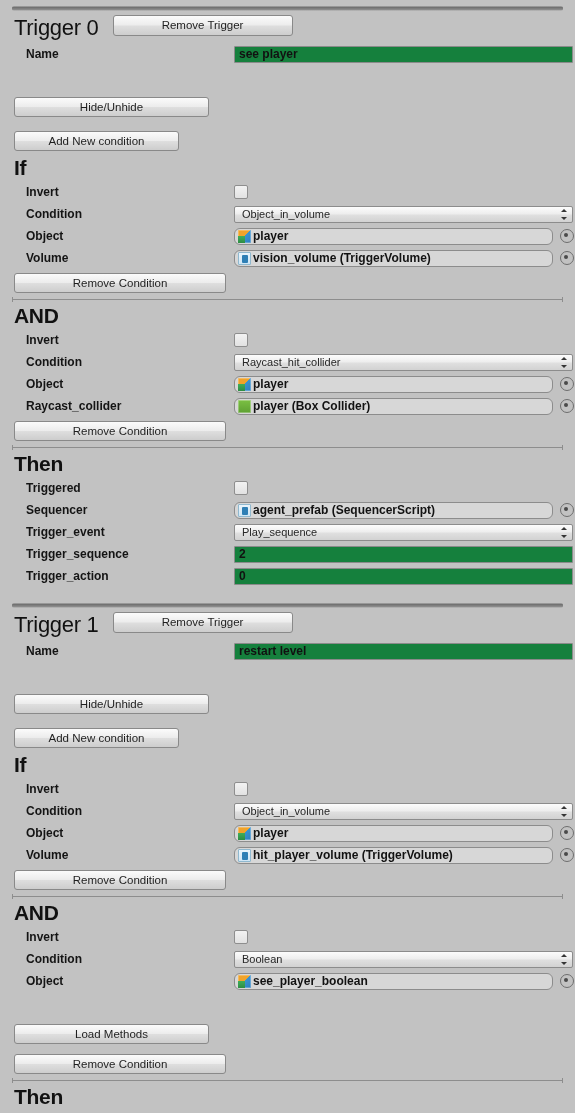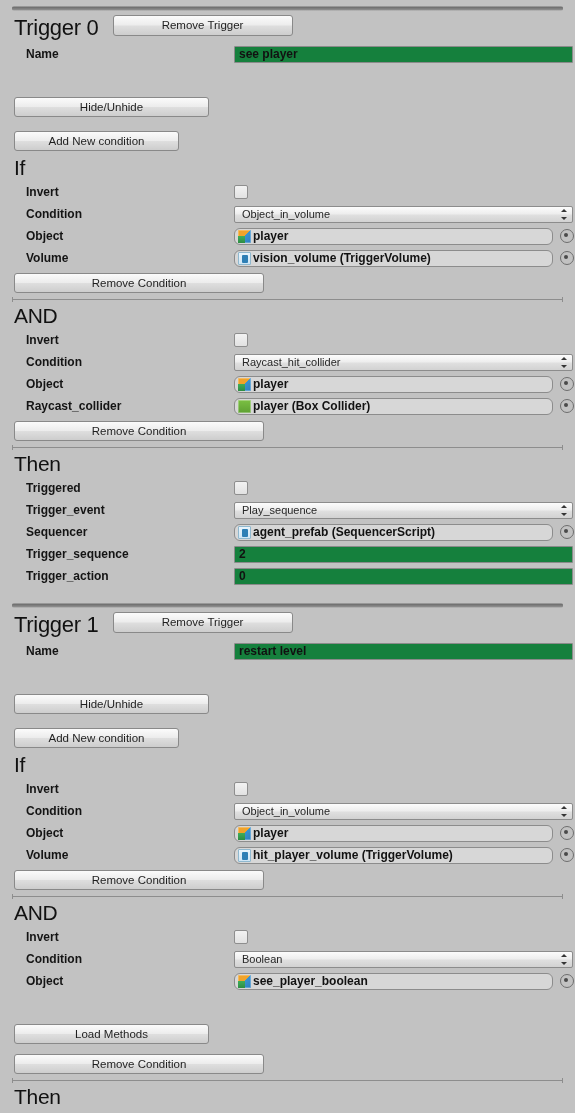--- a/index.html
+++ b/index.html
@@ -61,21 +61,21 @@
   .trigger-title {
     font-size: 22px;
     font-weight: 400;
     letter-spacing: -0.3px;
     color: #111;
     line-height: 26px;
     white-space: nowrap;
   }
   .section-title {
     font-size: 21px;
-    font-weight: 400;
+    font-weight: 700;
     color: #111;
     padding-left: 14px;
     line-height: 26px;
     height: 26px;
     letter-spacing: -0.3px;
   }
 
   
   .btn {
     display: inline-block;
@@ -92,21 +92,21 @@
     white-space: nowrap;
     font-family: "Liberation Sans", sans-serif;
   }
   .btn-remove-trigger {
     width: 180px;
     margin-left: 14px;
     height: 21px;
     line-height: 19px;
   }
   .btn-wide {
-    width: 250px;
+    width: 212px;
     margin-left: 14px;
   }
   .btn-hide {
     width: 195px;
     margin-left: 14px;
     margin-top: 28px;
   }
   .btn-addcond {
     width: 165px;
     margin-left: 14px;
@@ -401,39 +401,39 @@
 
   
   <div class="section-title">Then</div>
   <div class="row">
     <span class="row-label">Triggered</span>
     <div class="field-area">
         <div class="checkbox"></div>
       </div>
   </div>
   <div class="row">
+    <span class="row-label">Sequencer</span>
+    <div class="field-area">
+      <div class="objfield">
+        <span class="ico ico-script"></span>
+        <span class="obj-name">agent_prefab (SequencerScript)</span>
+      </div>
+      <div class="objsel"></div>
+    </div>
+  </div>
+  <div class="row">
     <span class="row-label">Trigger_event</span>
     <div class="field-area">
       <div class="dropdown">
         <span class="dd-label">Play_sequence</span>
         <span class="dd-arrow"></span>
       </div>
     </div>
   </div>
   <div class="row">
-    <span class="row-label">Sequencer</span>
-    <div class="field-area">
-      <div class="objfield">
-        <span class="ico ico-script"></span>
-        <span class="obj-name">agent_prefab (SequencerScript)</span>
-      </div>
-      <div class="objsel"></div>
-    </div>
-  </div>
-  <div class="row">
     <span class="row-label">Trigger_sequence</span>
     <div class="field-area">
       <div class="textfield">2</div>
     </div>
   </div>
   <div class="row">
     <span class="row-label">Trigger_action</span>
     <div class="field-area">
       <div class="textfield">0</div>
     </div>

